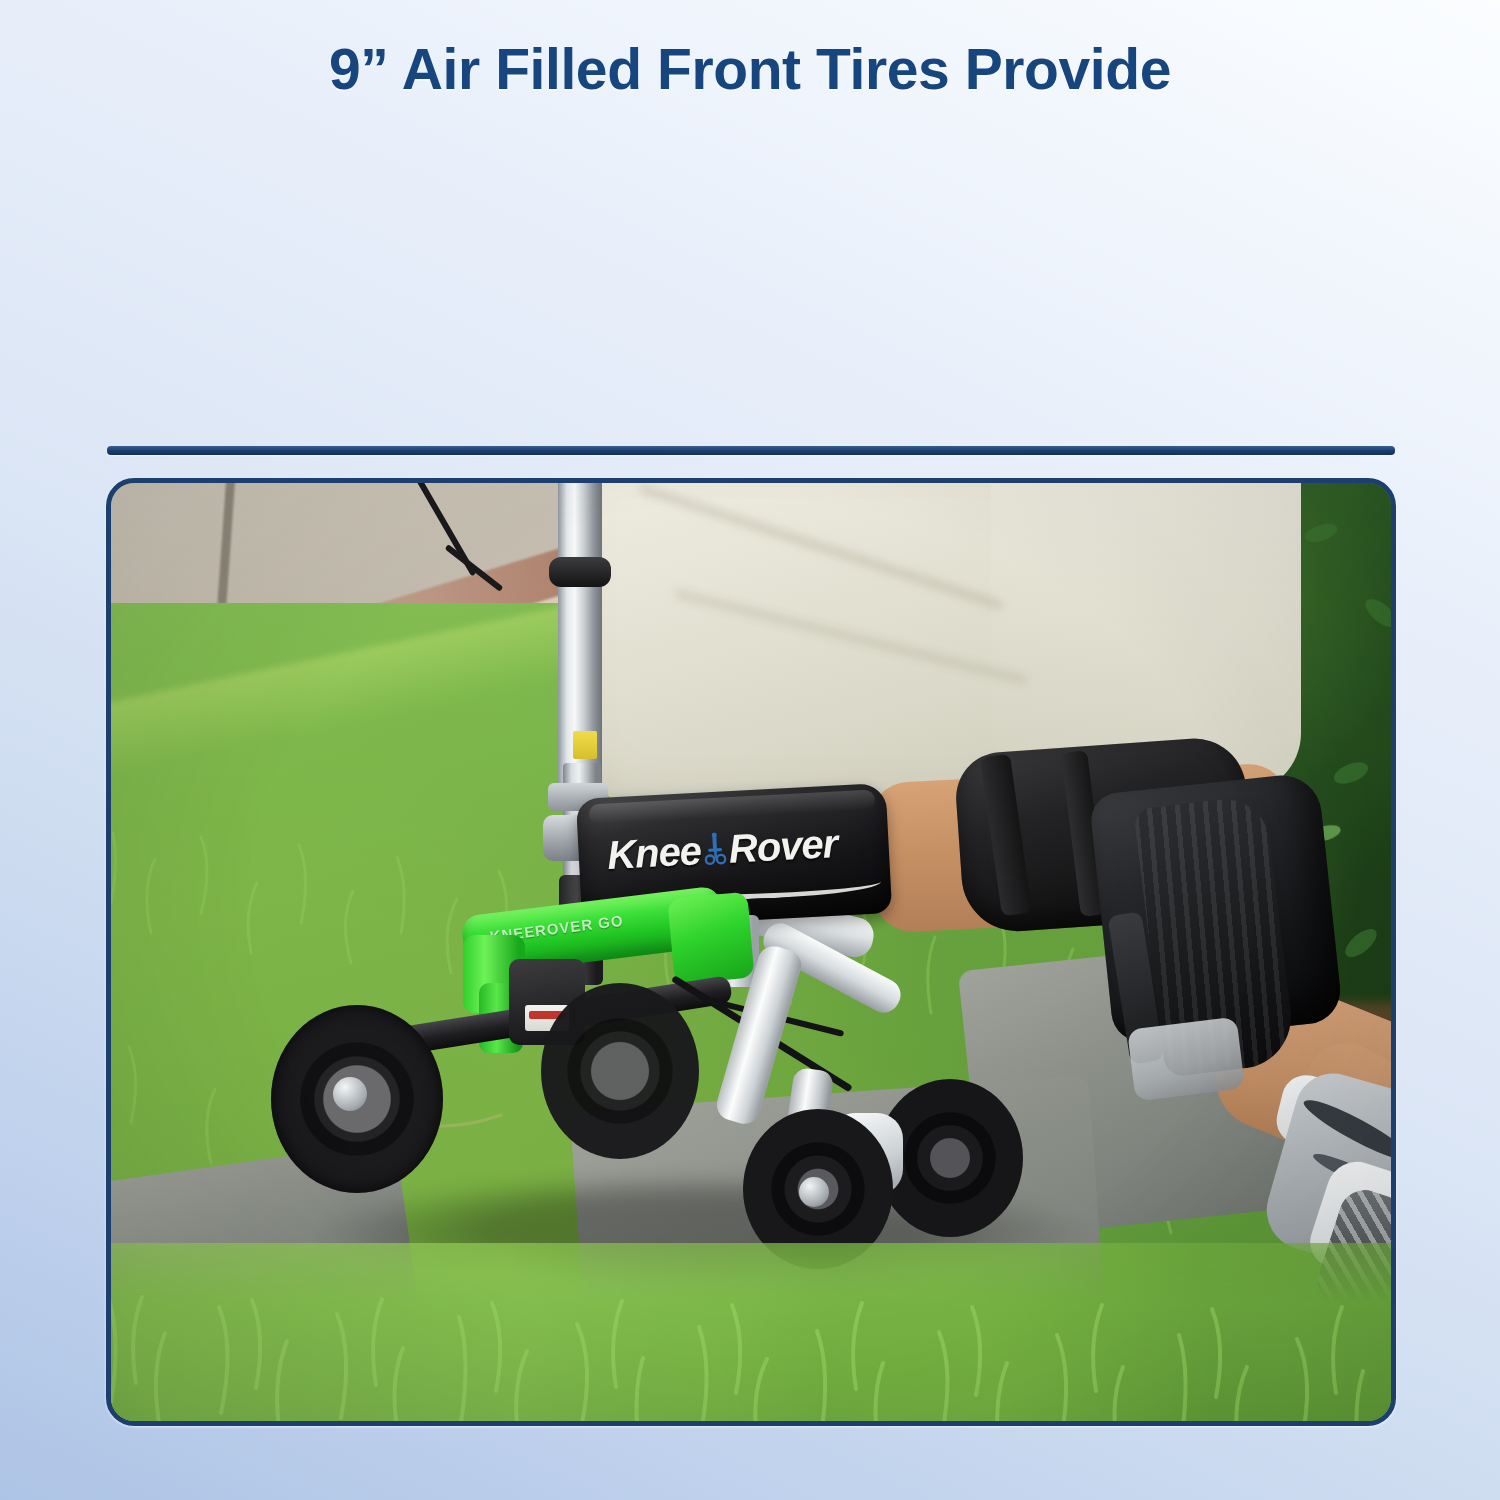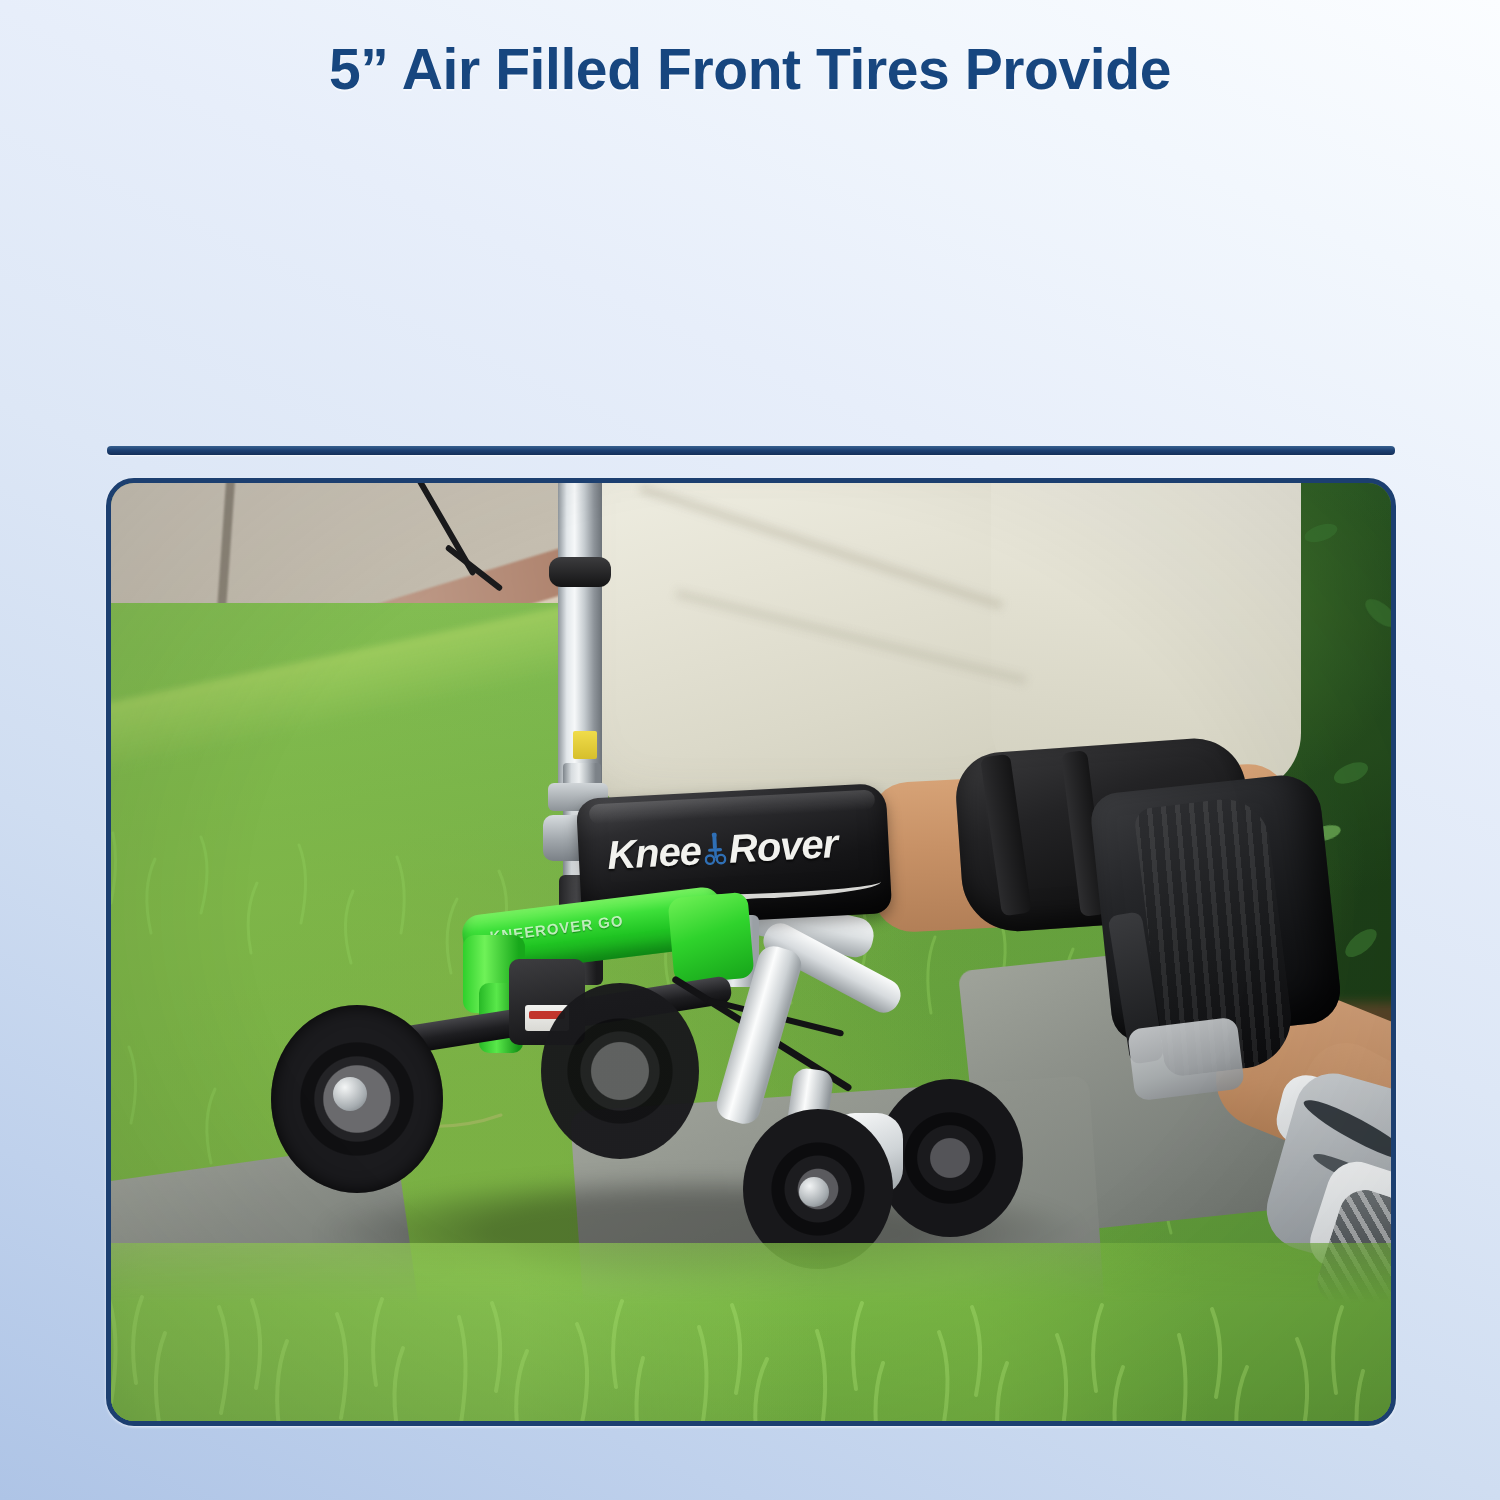--- a/index.html
+++ b/index.html
@@ -576,21 +576,21 @@
   }
 </style>
 </head>
 <body>
 
 <div id="page">
 
   <div id="headline-block">
 
     <div id="subtitle">
-      <span class="sub-line">5” Air Filled Front Tires Provide</span>
+      <span class="sub-line">9” Air Filled Front Tires Provide</span>
     </div>
   </div>
 
   <div id="divider"></div>
 
   <div id="photo-frame">
     <div id="photo-stage">
 
       <div class="sidewalk-top"></div>
       <div class="sidewalk-seam"></div>

